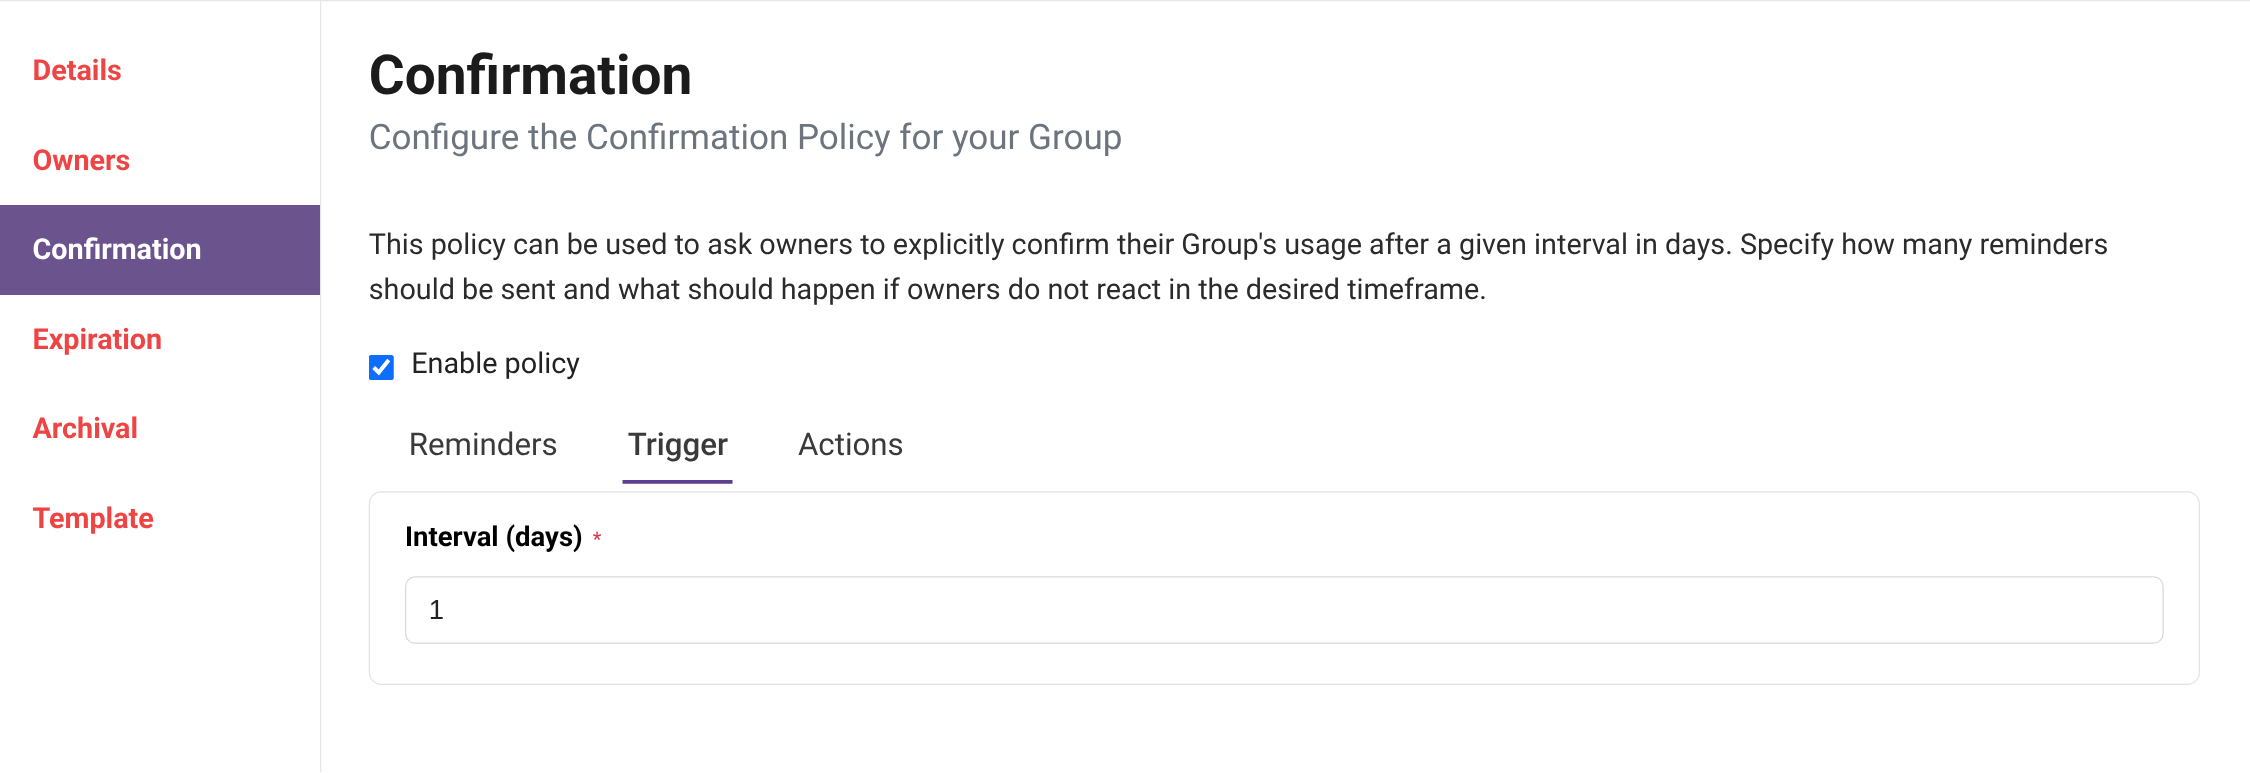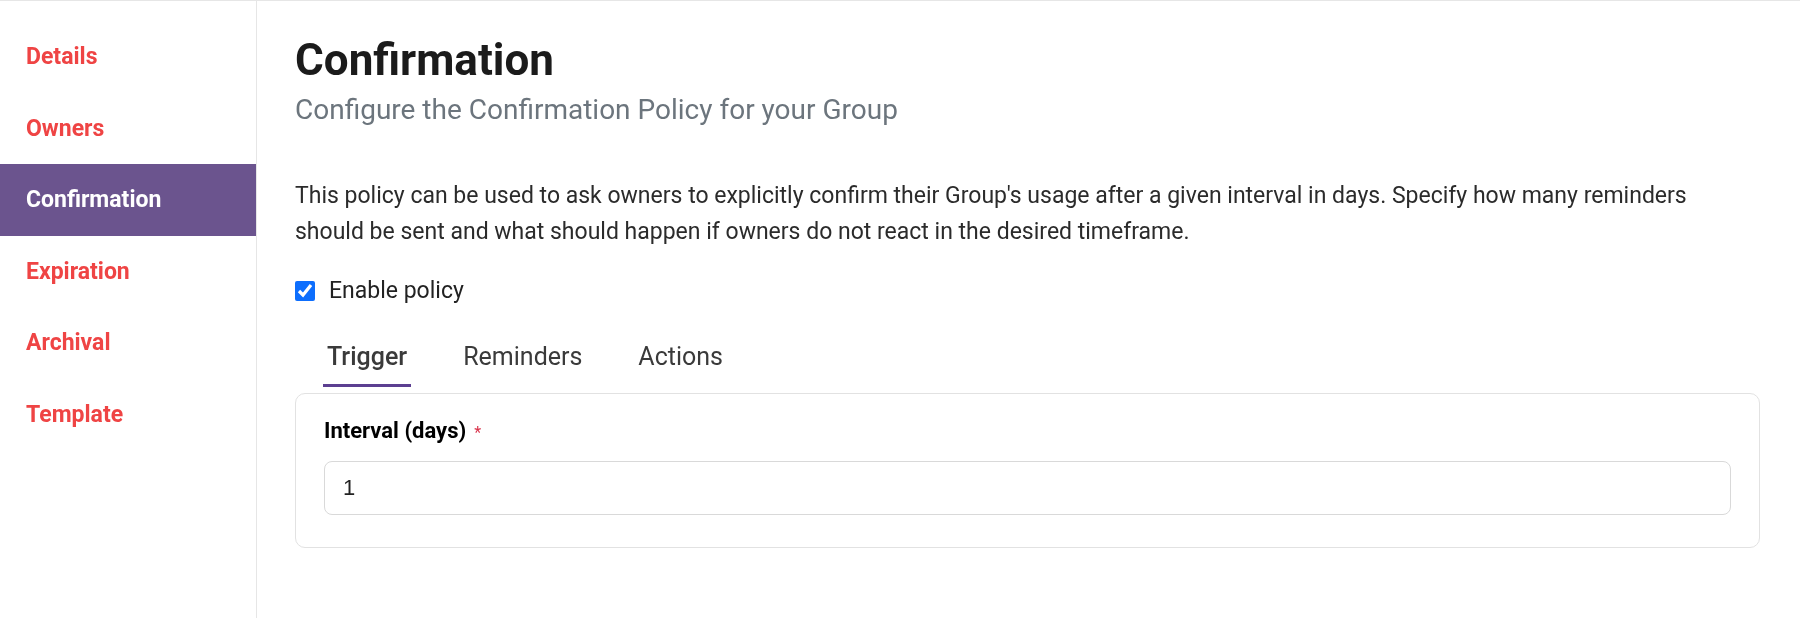--- a/index.html
+++ b/index.html
@@ -57,21 +57,21 @@
     font-size: 23px;
     font-weight: 400;
     color: #2b2b2b;
     margin-top: 50px;
     line-height: 1.55;
     max-width: 1480px;
   }
   .enable-row {
     margin-top: 28px;
     display: flex;
-    align-items: center;
+    align-items: flex-end;
     gap: 14px;
   }
   .enable-row input[type="checkbox"] {
     width: 20px;
     height: 20px;
     accent-color: #0d6efd;
     cursor: pointer;
   }
   .enable-row label {
     font-size: 23px;
@@ -152,25 +152,25 @@
     <h1 class="page-title">Confirmation</h1>
     <div class="page-subtitle">Configure the Confirmation Policy for your Group</div>
     <p class="page-desc">This policy can be used to ask owners to explicitly confirm their Group's usage after a given interval in days. Specify how many reminders should be sent and what should happen if owners do not react in the desired timeframe.</p>
 
     <div class="enable-row">
       <input type="checkbox" id="enablePolicy" checked="" style="">
       <label for="enablePolicy">Enable policy</label>
     </div>
 
     <div class="tabs">
+      <div class="tab">
+        <span>Reminders</span>
+      </div>
       <div class="tab active">
         <span>Trigger</span>
-      </div>
-      <div class="tab">
-        <span>Reminders</span>
       </div>
       <div class="tab">
         <span>Actions</span>
       </div>
     </div>
 
     <div class="panel">
       <div>
         <span class="field-label">Interval (days)</span>
         <span class="req">*</span>

